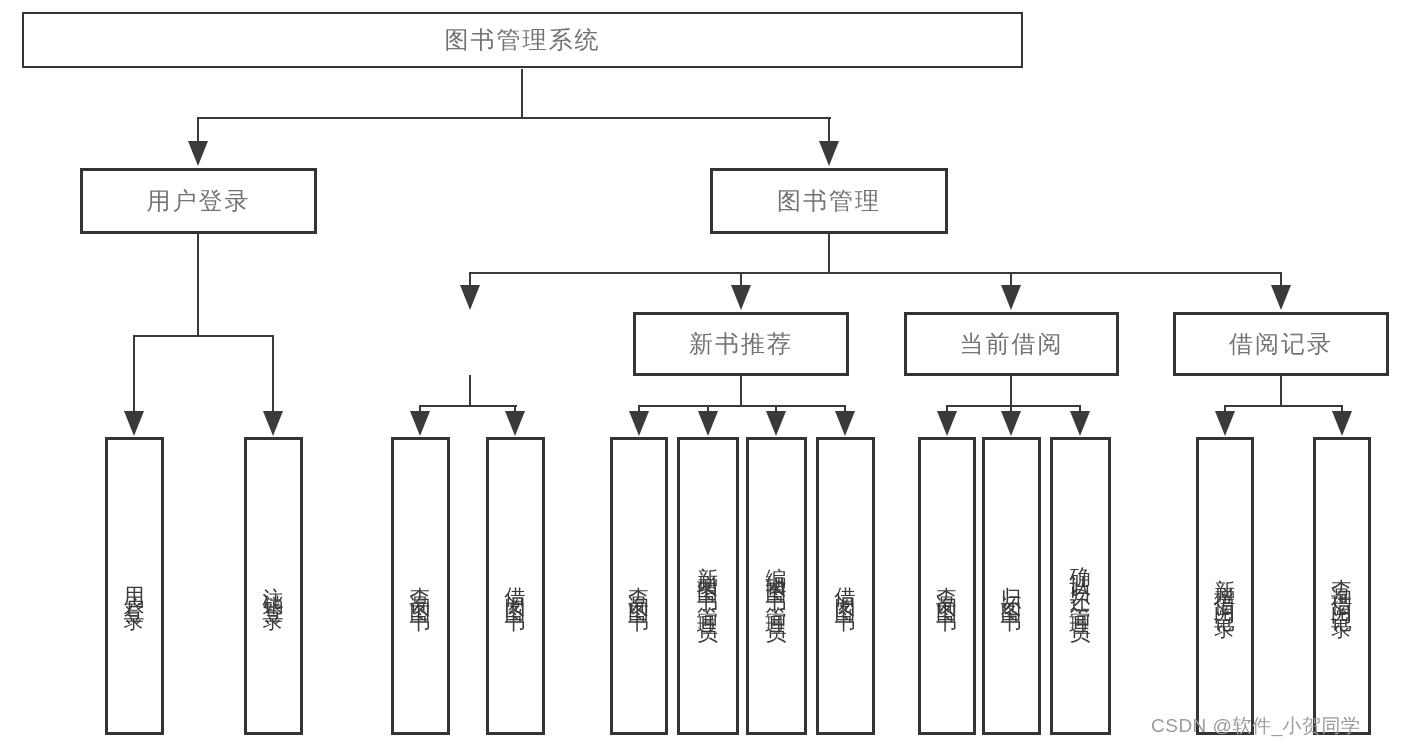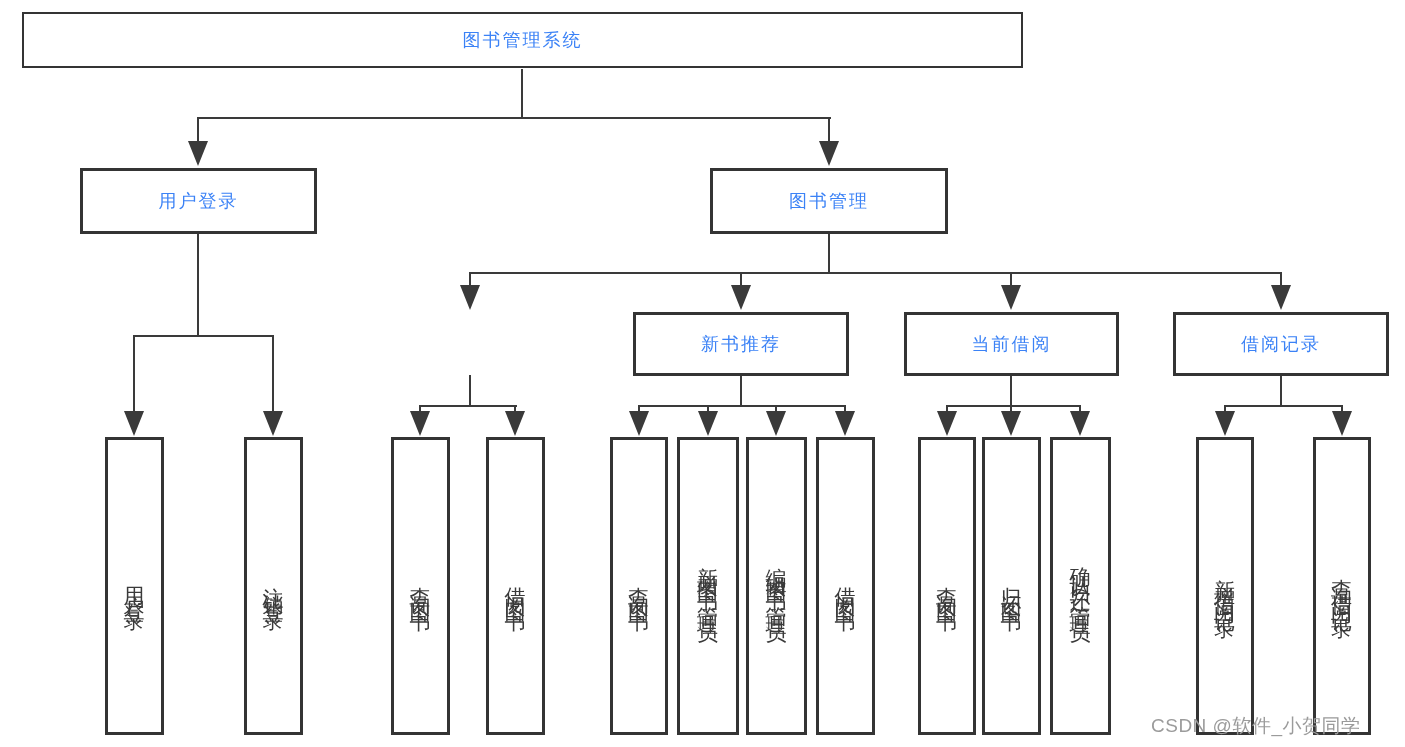--- a/index.html
+++ b/index.html
@@ -16,23 +16,23 @@
     position:absolute;
     box-sizing:border-box;
     border:3px solid #343434;
     background:#ffffff;
     display:flex;
     align-items:center;
     justify-content:center;
     z-index:2;
   }
   .lbl{
-    font-size:18px;
+    font-size:24px;
     letter-spacing:2px;
-    color:#3b82f6;
+    color:#737373;
     white-space:nowrap;
   }
   .vlbl{
     writing-mode:vertical-rl;
     text-orientation:mixed;
     font-size:21px;
     letter-spacing:8px;
     line-height:1;
     color:#3a3a3a;
     white-space:nowrap;

